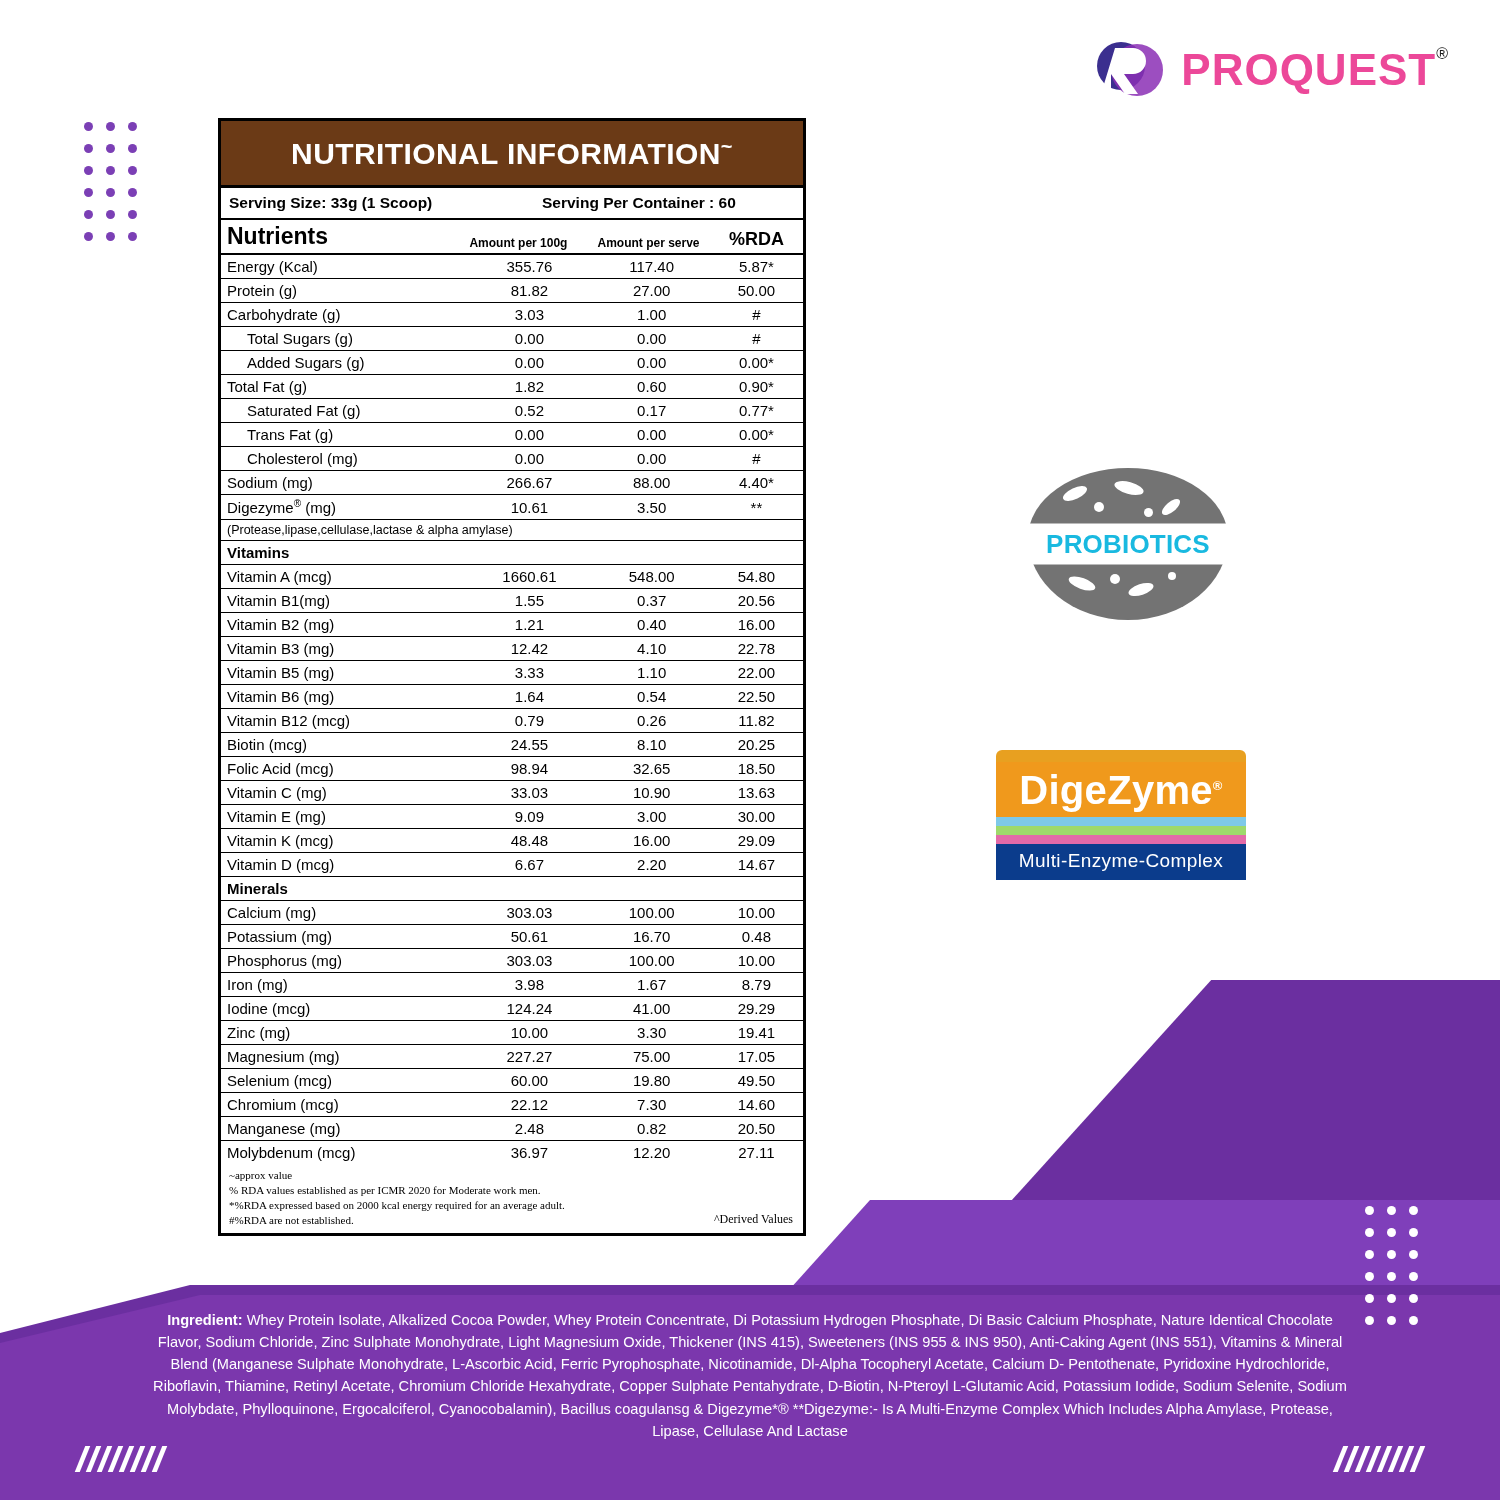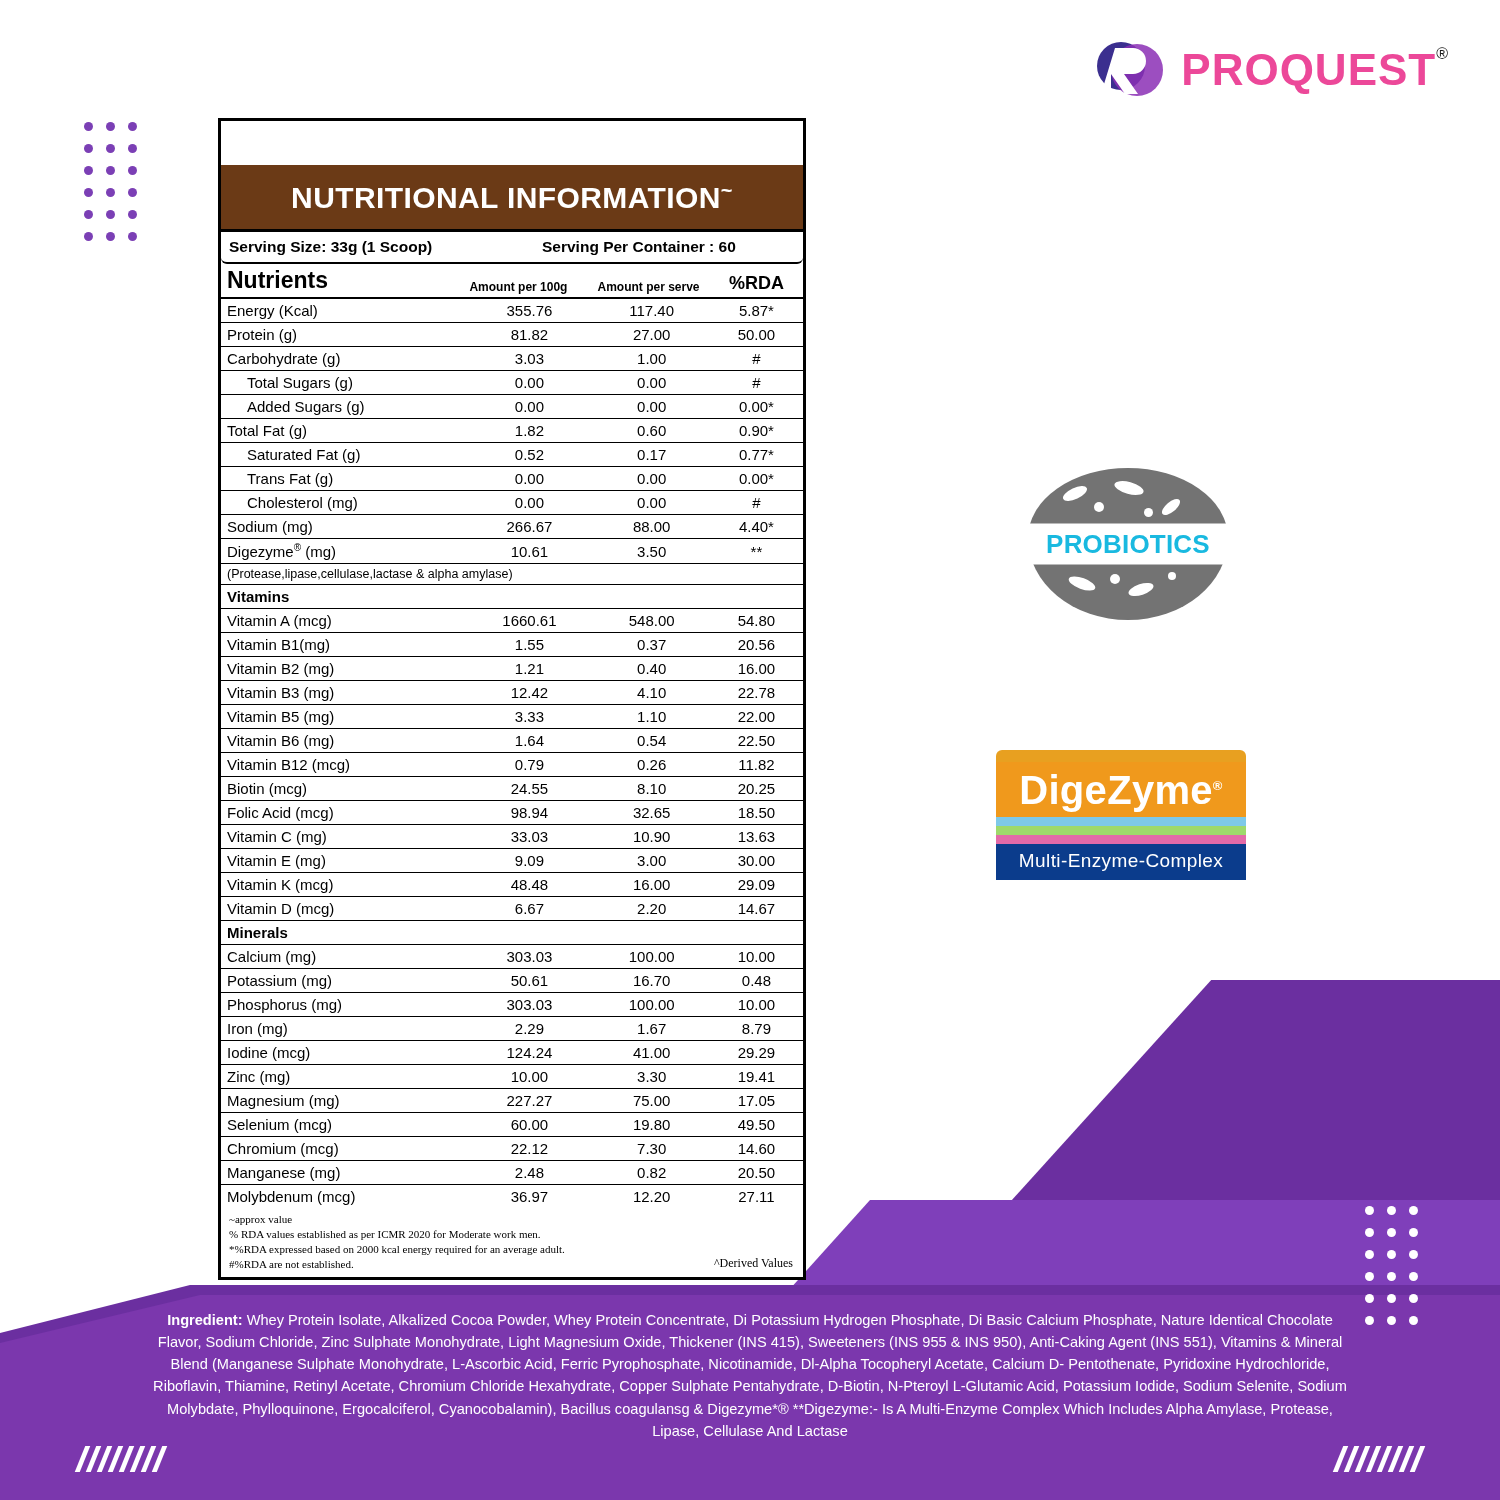--- a/index.html
+++ b/index.html
@@ -57,25 +57,25 @@
   .logo-reg { font-size:16px; vertical-align:super; color:#1b1b1b; }
 
   
   .panel {
     position:absolute; left:218px; top:118px; width:588px;
     border:3px solid #000; background:#fff; z-index:5;
   }
   .panel-head {
     background:#6b3a16; color:#fff; text-align:center;
     font-size:30px; font-weight:bold; letter-spacing:.4px;
-    padding:14px 0 14px; border-bottom:3px solid #000;margin-top:44px;
+    padding:14px 0 14px; border-bottom:3px solid #000;
   }
   .panel-head sup { font-size:20px; }
   .serving-row {
-    display:flex; border-bottom:2px solid #000; font-size:15.5px; font-weight:bold;border-radius:6px;
+    display:flex; border-bottom:2px solid #000; font-size:15.5px; font-weight:bold;
   }
   .serving-row div { padding:6px 8px; }
   .serving-row .s1 { width:50%; }
   .serving-row .s2 { width:50%; padding-left:30px;}
 
   table.nut { width:100%; border-collapse:collapse; font-size:15px; }
   table.nut td { border-bottom:1px solid #000; padding:3px 6px; }
   table.nut tr.no-line td { border-bottom:none; }
   .c-name { width:42%; text-align:left; }
   .c-100 { width:22%; text-align:center; }
@@ -401,21 +401,21 @@
           <td class="c-rda">0.48</td>
         </tr>
         <tr>
           <td class="c-name">Phosphorus (mg)</td>
           <td class="c-100">303.03</td>
           <td class="c-serve">100.00</td>
           <td class="c-rda">10.00</td>
         </tr>
         <tr>
           <td class="c-name">Iron (mg)</td>
-          <td class="c-100">2.29</td>
+          <td class="c-100">3.98</td>
           <td class="c-serve">1.67</td>
           <td class="c-rda">8.79</td>
         </tr>
         <tr>
           <td class="c-name">Iodine (mcg)</td>
           <td class="c-100">124.24</td>
           <td class="c-serve">41.00</td>
           <td class="c-rda">29.29</td>
         </tr>
         <tr>

